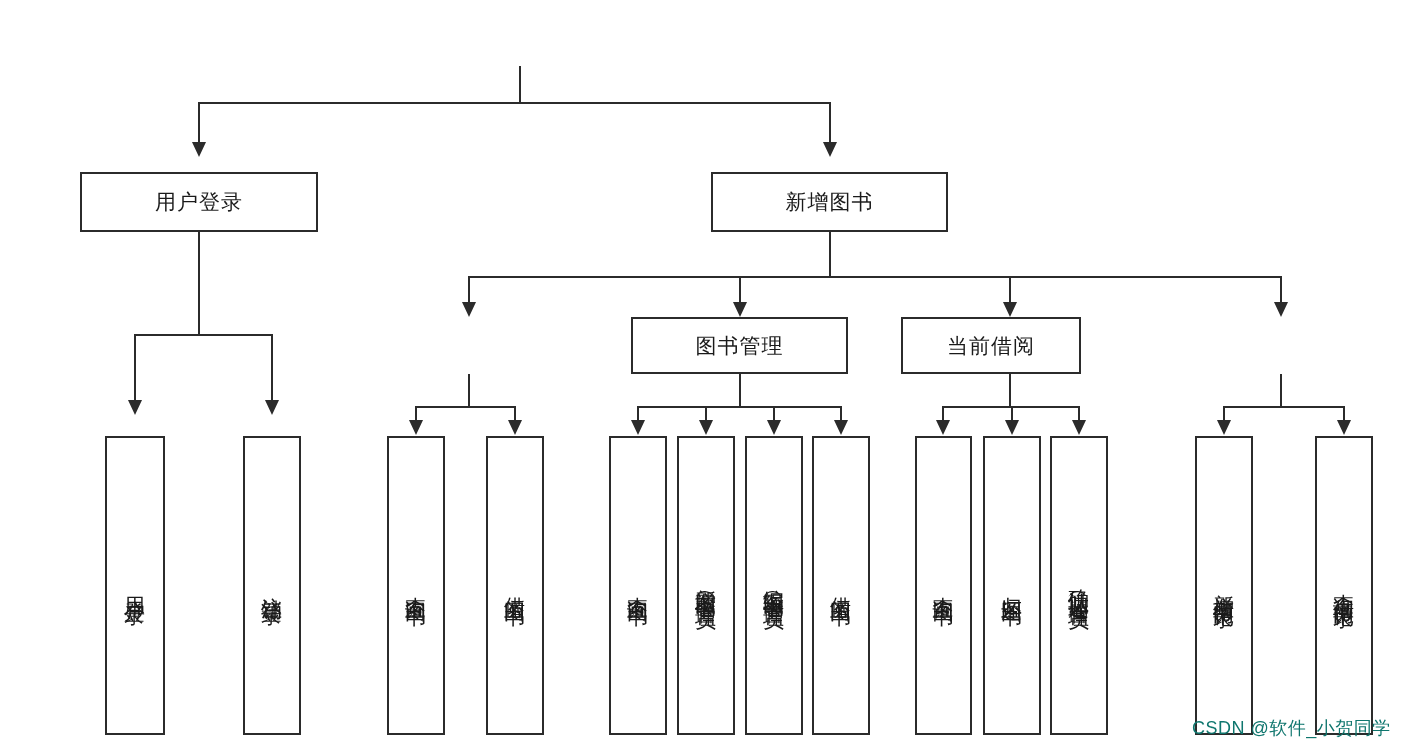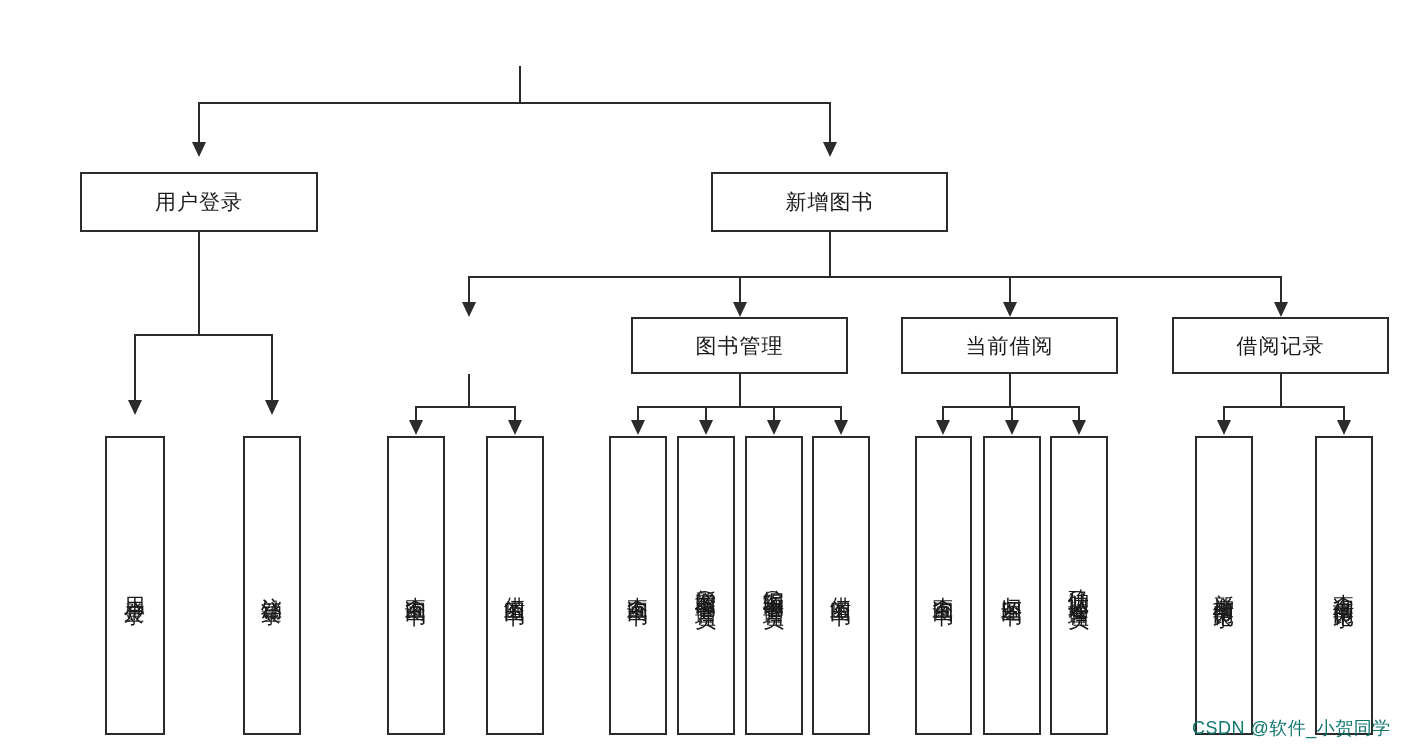--- a/index.html
+++ b/index.html
@@ -141,27 +141,24 @@
 
   <div class="node h" style="left:711px; top:172px; width:237px; height:60px;">
     <span class="label">新增图书</span>
   </div>
 
 
   <div class="node h" style="left:631px; top:317px; width:217px; height:57px;">
     <span class="label">图书管理</span>
   </div>
 
-  <div class="node h" style="left:901px; top:317px; width:217px; height:57px;">
+  <div class="node h" style="left:901px; top:317px; width:180px; height:57px;">
     <span class="label">当前借阅</span>
   </div>
 
-  <div class="node h" style="left:1172px; top:317px; width:217px; height:57px;">
-    <span class="label">借阅记录</span>
-  </div>
 
   <div class="node v" style="left:105px; top:436px; width:60px; height:299px;">
     <span class="label">用户登录</span>
   </div>
 
   <div class="node v" style="left:243px; top:436px; width:58px; height:299px;">
     <span class="label">注销登录</span>
   </div>
 
   <div class="node v" style="left:387px; top:436px; width:58px; height:299px;">

